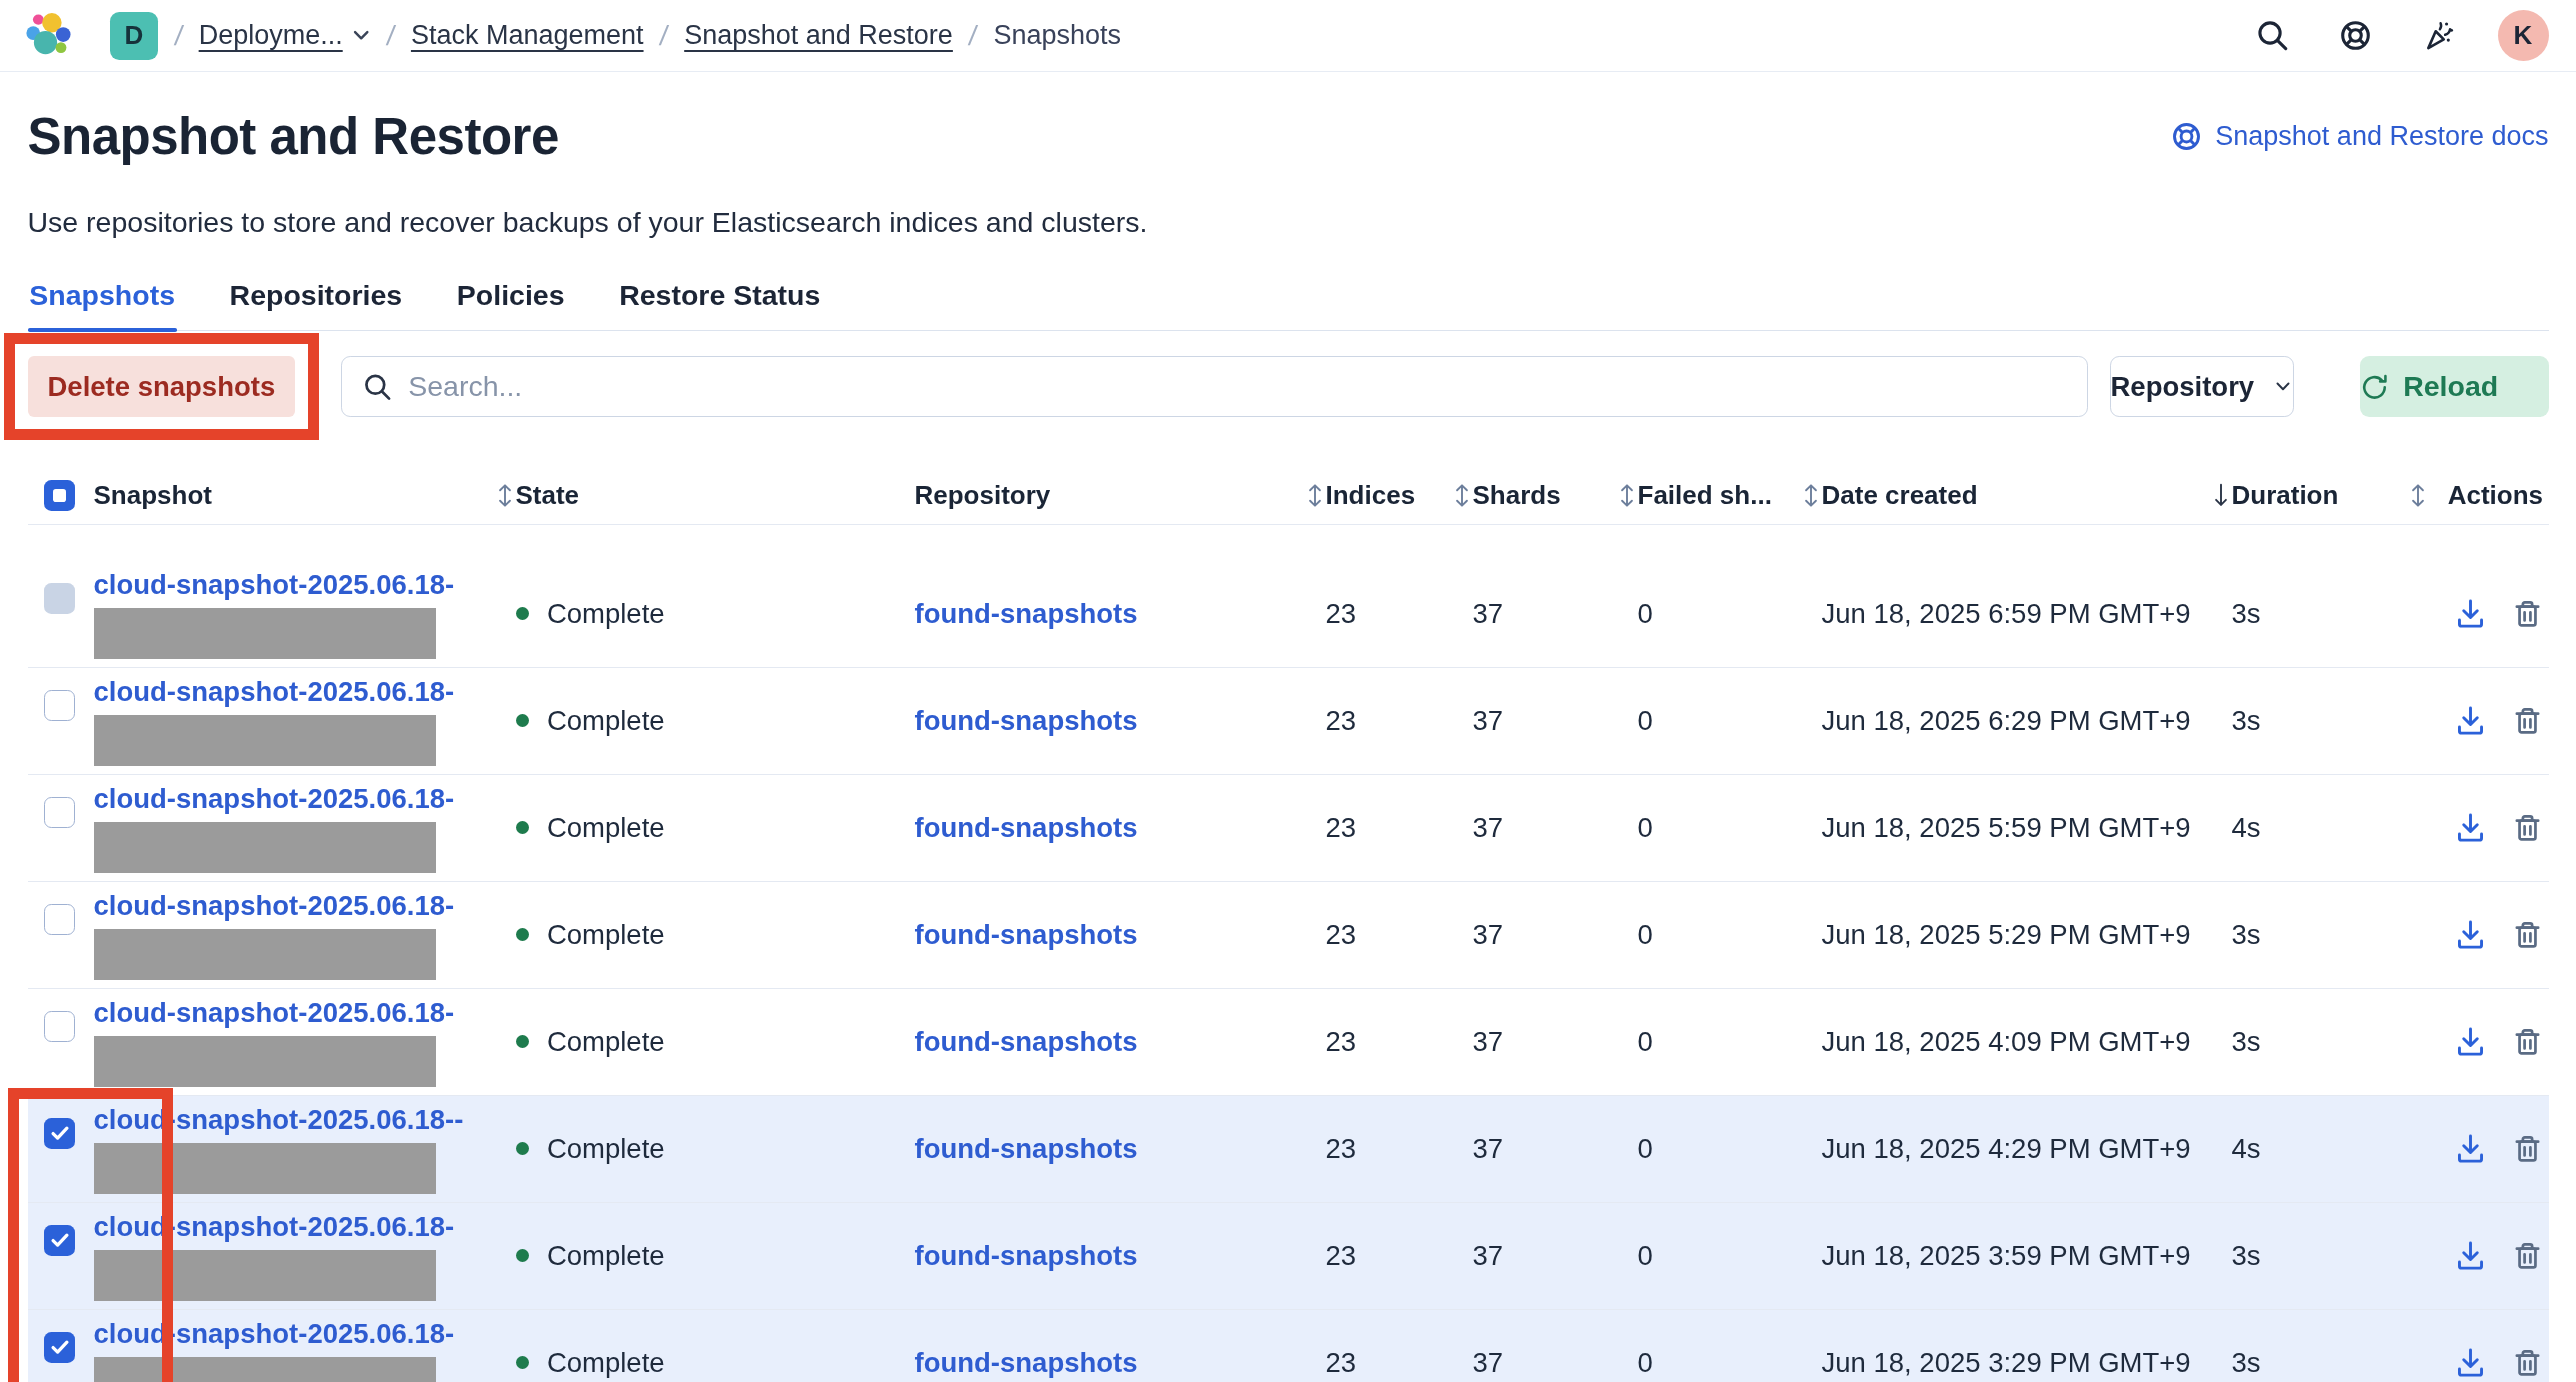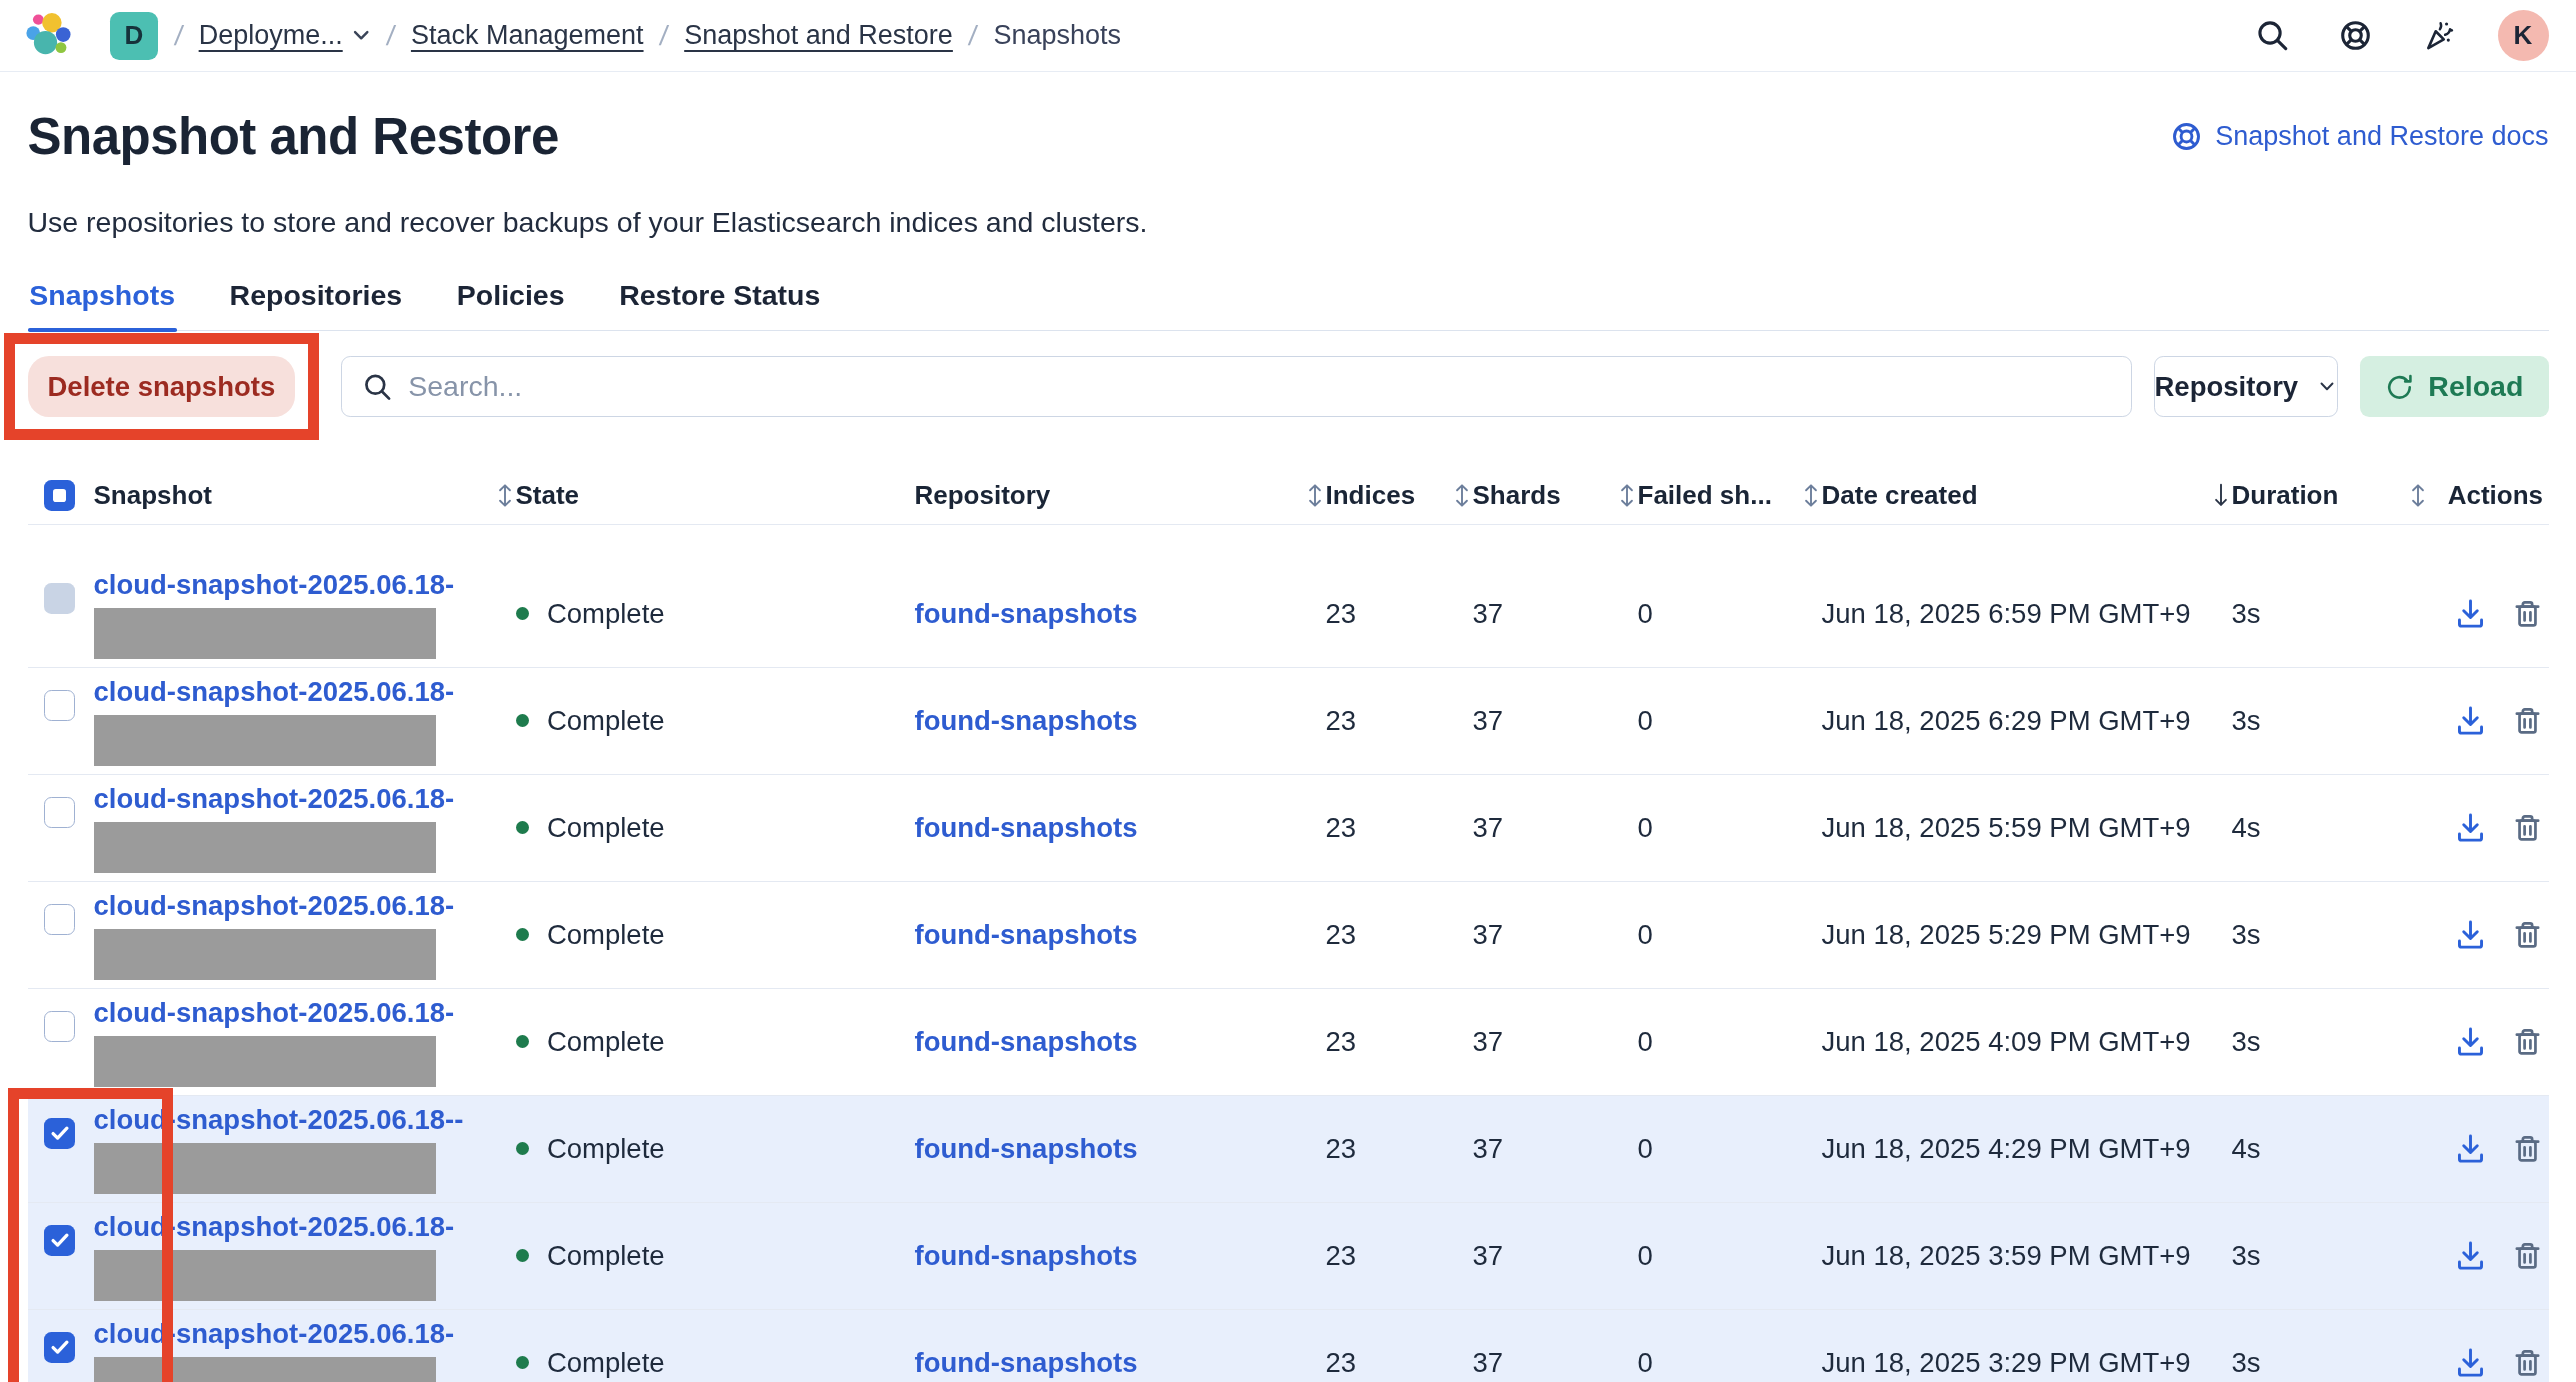--- a/index.html
+++ b/index.html
@@ -69,43 +69,43 @@
   .tab.active::after { content: ""; position: absolute; left: 0; right: 0; bottom: -1.8px; height: 4.6px; background: var(--accent-blue); border-radius: 1.8px; }
 
   
   .toolbar { display: flex; align-items: center; margin-top: 1.8px; gap: 22px; }
   .annotation-wrap {
     border: 11px solid var(--annotation-red);
     padding: 12px 13px; margin-left: -24px; flex: none;
     display: inline-flex; background: #fff;
   }
   .delete-btn {
-    height: 61px; padding: 2px 20px; border: none; border-radius: 21px;
+    height: 61px; padding: 2px 20px; border: none; border-radius: 6px;
     background: var(--danger-bg); color: var(--danger-text);
     font-size: 27.5px; font-weight: bold; font-family: inherit; cursor: pointer;
   }
   .search-wrap { position: relative; flex: 1; }
   .search-wrap .search-icon { position: absolute; left: 22px; top: 50%; transform: translateY(-50%); width: 29px; height: 29px; color: #2A3446; }
   .search-input {
     width: 100%; height: 61px; border: 1.4px solid var(--border); border-radius: 9.2px;
     padding: 0 18.4px 0 66px; font-size: 28.5px; font-family: inherit; color: var(--text-dark);
     background: #fff; outline: none;
   }
   .search-input::placeholder { color: #8794A9; }
   .repo-btn {
     flex: none; width: 184px; height: 61px; border: 1.4px solid var(--border); border-radius: 9.2px;
     background: #fff; display: flex; align-items: center; justify-content: center; gap: 18.4px;
     font-size: 27.5px; font-weight: bold; color: #1C2536; cursor: pointer;
   }
   .repo-btn svg { width: 24px; height: 16.5px; color: #2A3446; }
   .reload-btn {
     flex: none; width: 189px; height: 61px; border: none; border-radius: 9.2px;
     background: var(--success-bg); color: var(--success-text);
-    display: flex; align-items: center; justify-content: center; gap: 14.7px;
-    font-size: 28.5px; font-weight: bold; font-family: inherit; cursor: pointer;
+    display: flex; align-items: center; justify-content: flex-start; gap: 14.7px;
+    font-size: 28.5px; font-weight: bold; font-family: inherit; cursor: pointer; margin-left: 44px;
   }
   .reload-btn svg { width: 29px; height: 29px; }
 
   
   .table { margin-top: 27.5px; }
   .thead { display: flex; align-items: center; height: 57px; border-bottom: 0.9px solid var(--row-border); }
   .th { display: flex; align-items: center; gap: 1px; font-size: 26px; font-weight: bold; color: #1A2536; justify-content: space-between; }
   .th .sort-icon { color: #6C7E9B; }
   .th .sort-icon.active { color: #2A3446; }
   .tbody { position: relative; margin-top: 36px; }

